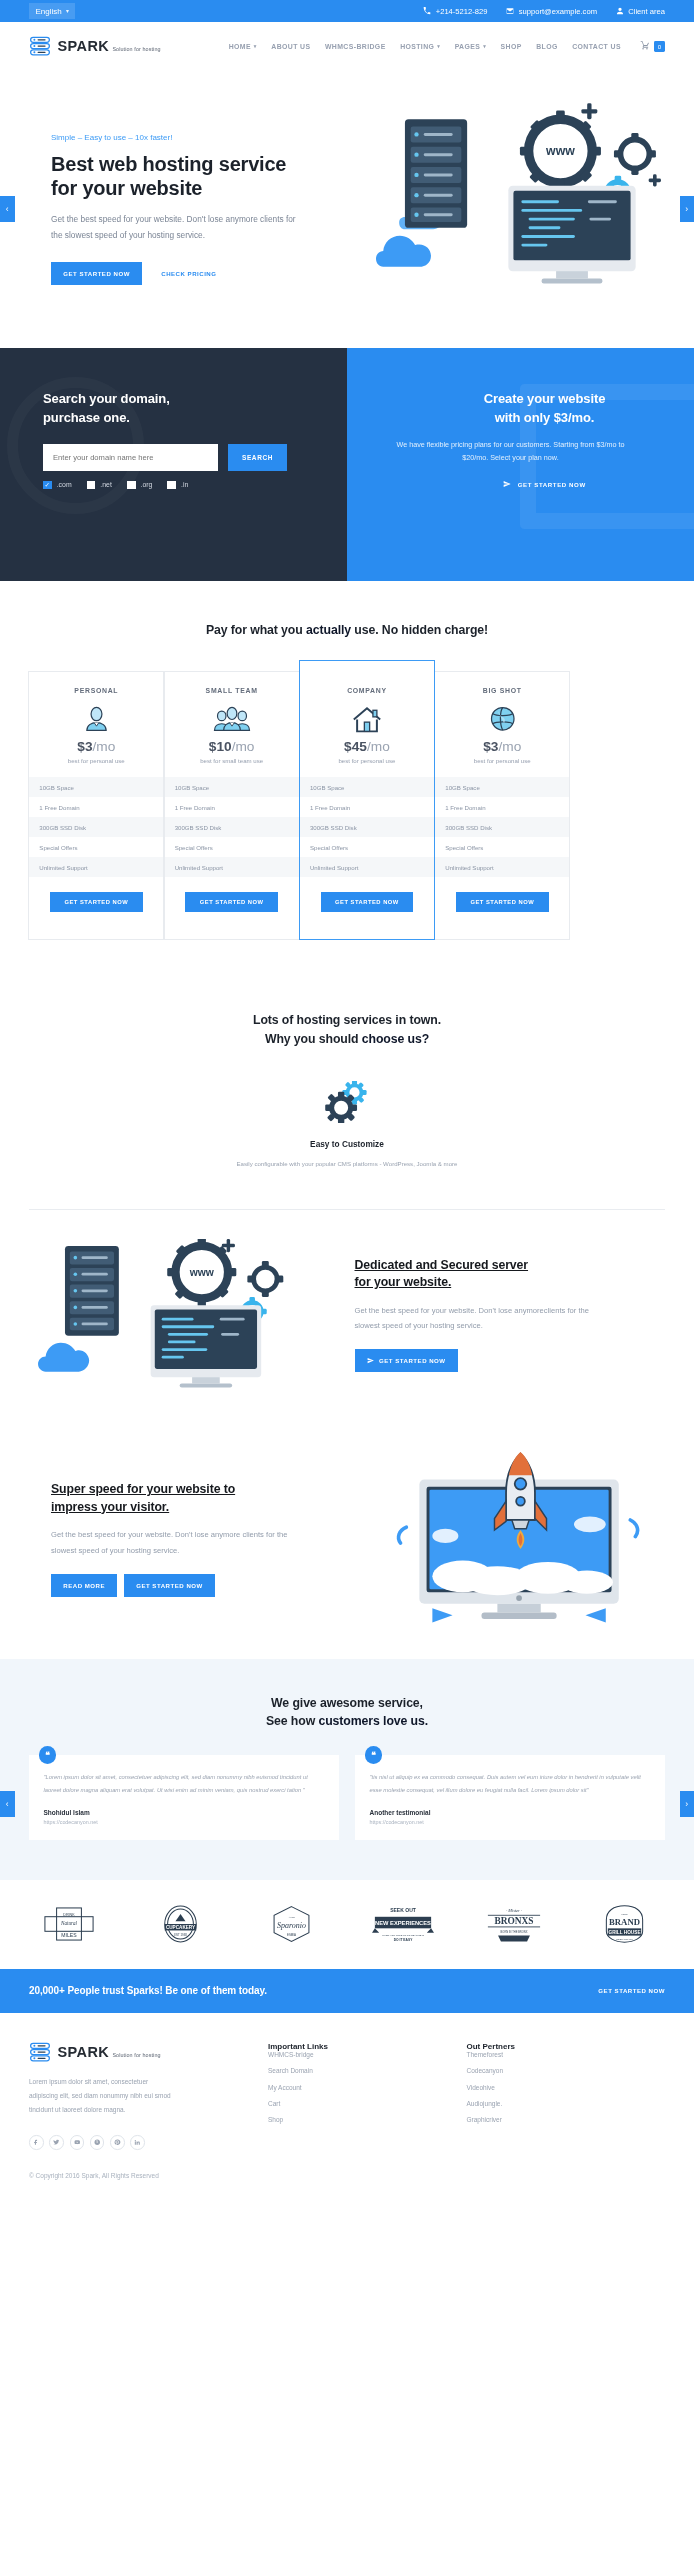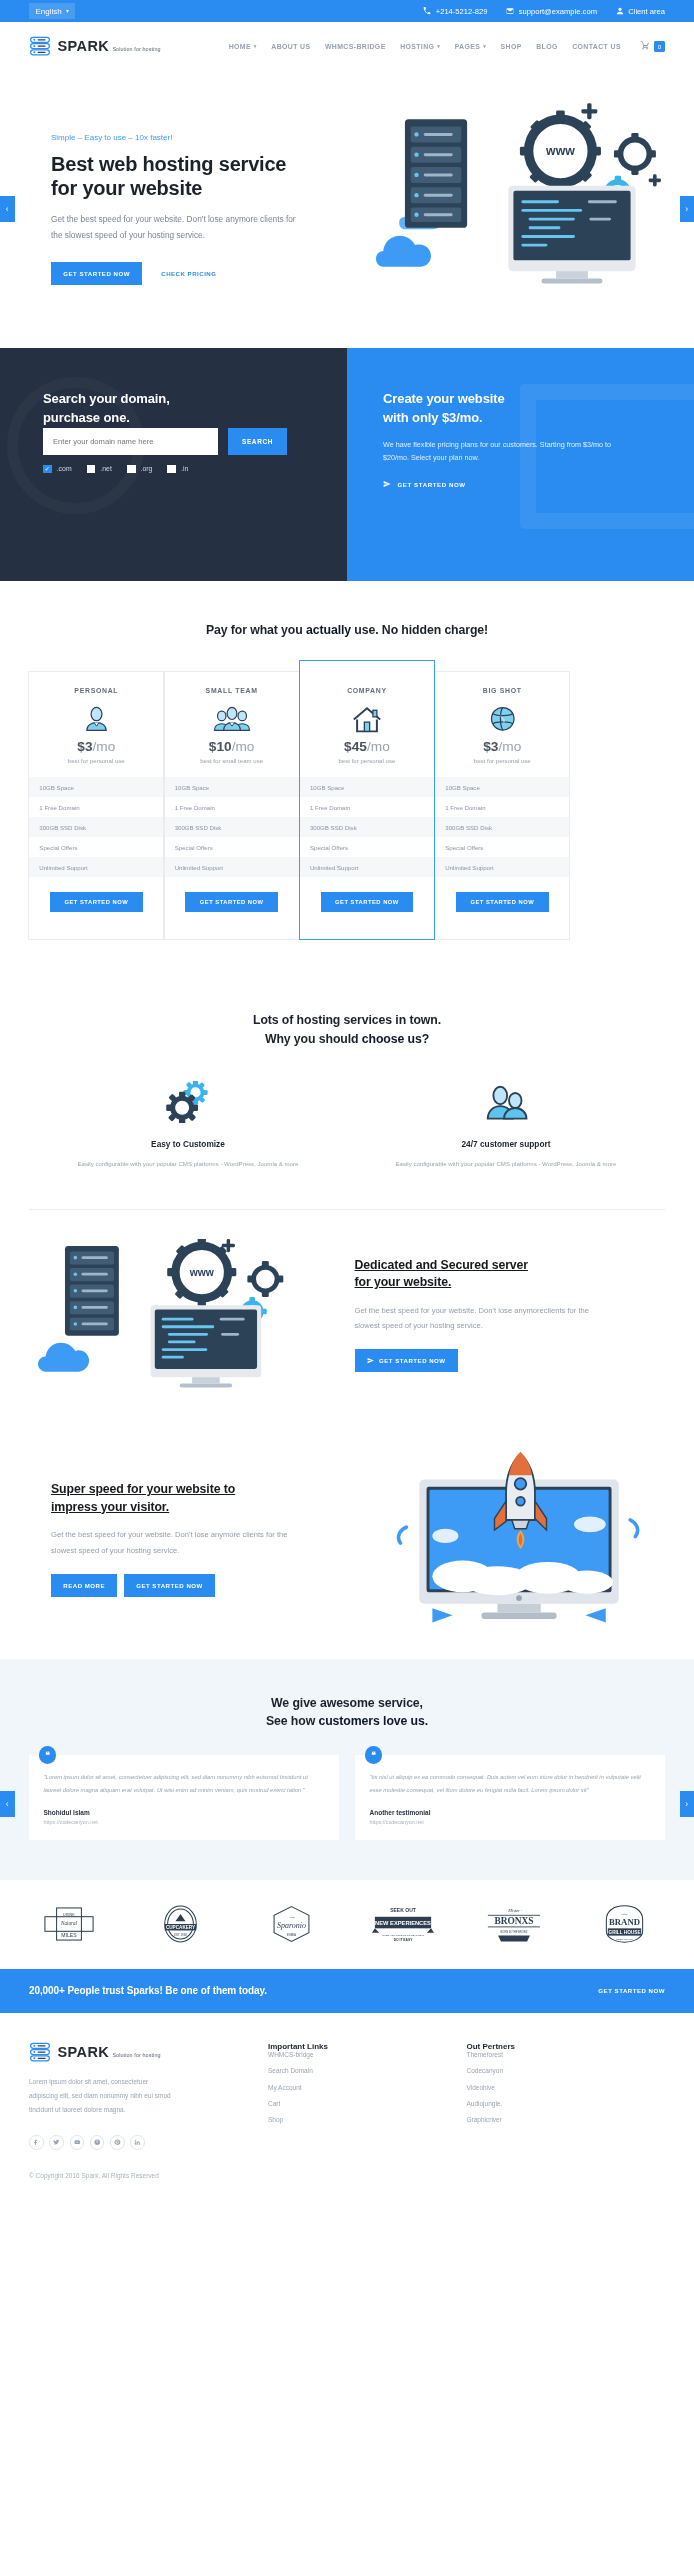--- a/index.html
+++ b/index.html
@@ -65,32 +65,32 @@
   }
   .slide-arrow.left { left: 0; }
   .slide-arrow.right { right: 0; }
 
   
   .band { display:flex; height: 233px; }
   .band-dark { flex: 0 0 347px; background:#253142; position:relative; overflow:hidden; }
   .band-blue { flex: 1 1 auto; background:#2a8cf0; position:relative; overflow:hidden; }
   .band-inner { padding: 42px 0 0 43px; position:relative; z-index:2; }
   .band h2 { color:#fff; font-size: 13px; line-height:1.45; font-weight:700; letter-spacing:-0.1px;}
-  .search-row { display:flex; gap: 10px; }
+  .search-row { margin-top: 16px; display:flex; gap: 10px; }
   .search-input {
     width: 175px; height: 27.5px; border:none; background:#fff;
     padding: 0 10px; font-size:7.6px; color:#9aa3b1; font-family:inherit;
   }
   .search-btn { width: 59px; height:27.5px; background:#2a8cf0; color:#fff; border:none; font-size:6.5px; font-weight:700; letter-spacing:0.6px; cursor:pointer; }
   .tlds { margin-top: 9.4px; display:flex; gap: 15px; }
   .tld { display:flex; align-items:center; gap:5px; color:#d3d9e2; font-size:6.9px; cursor:pointer; }
   .chk { width:8.7px; height:8.7px; background:#fff; display:inline-block; position:relative; flex:0 0 auto;}
   .chk.on { background:#2a8cf0; }
   .chk.on:after { content:"✓"; position:absolute; inset:0; color:#fff; font-size:6.5px; line-height:8.7px; text-align:center; }
-  .band-blue .band-inner { padding-left: 36px; }
+  .band-blue .band-inner { padding-left: 48px; text-align: center; }
   .band-blue p { color:#e3f0fd; font-size:7.2px; line-height:1.85; margin-top:10px; max-width: 231px;}
   .blue-cta { margin-top: 16px; display:inline-flex; align-items:center; gap:6.5px; color:#fff; font-size:6.1px; font-weight:700; letter-spacing:0.6px; text-decoration:none;}
   .ghost-monitor { position:absolute; right:-43px; top: 36px; width: 217px; height: 145px; border: 16px solid rgba(255,255,255,.07); border-radius:4.3px;}
   .ghost-glass { position:absolute; left: 7.2px; top: 29px; width: 137px; height:137px; border-radius:50%; border: 11.6px solid rgba(255,255,255,.03);}
 
   
   .sec-title { text-align:center; font-size: 12.3px; font-weight:700; color:#1c222b; line-height:1.5; letter-spacing:-0.1px;}
   .sec-title .hl { color:#0f172a; }
 
   
@@ -565,32 +565,20 @@
                 <rect x="36" y="22" width="9" height="9" rx="2" transform="rotate(45 40 26)"></rect>
                 <rect x="5" y="53" width="9" height="9" rx="2" transform="rotate(45 9 57)"></rect>
               </g>
           </svg>
         </div>
         <h3>Easy to Customize</h3>
         <p>Easily configurable with your popular CMS platforms - WordPress, Joomla &amp; more</p>
       </div>
 
 
-      <div class="feat">
-        <div class="feat-ico">
-          <svg width="45" height="40" viewBox="0 0 72 58">
-            <ellipse cx="26" cy="17" rx="11" ry="14" fill="#bfe6f8" stroke="#2c4257" stroke-width="3"></ellipse>
-            <path d="M6 54c0-12 9-20 20-20s20 8 20 20z" fill="#5ec4ee" stroke="#2c4257" stroke-width="3"></path>
-            <ellipse cx="50" cy="25" rx="10" ry="12" fill="#bfe6f8" stroke="#2c4257" stroke-width="3"></ellipse>
-            <path d="M32 54c0-10 8-17 18-17s18 7 18 17z" fill="#5ec4ee" stroke="#2c4257" stroke-width="3"></path>
-          </svg>
-        </div>
-        <h3>24/7 customer support</h3>
-        <p>Easily configurable with your popular CMS platforms - WordPress, Joomla &amp; more</p>
-      </div>
     </div>
   </div>
 </section>
 
 <div class="wrap">
     <div class="divider"></div>
   </div>
 
 <section class="wrap">
   <div class="row">

